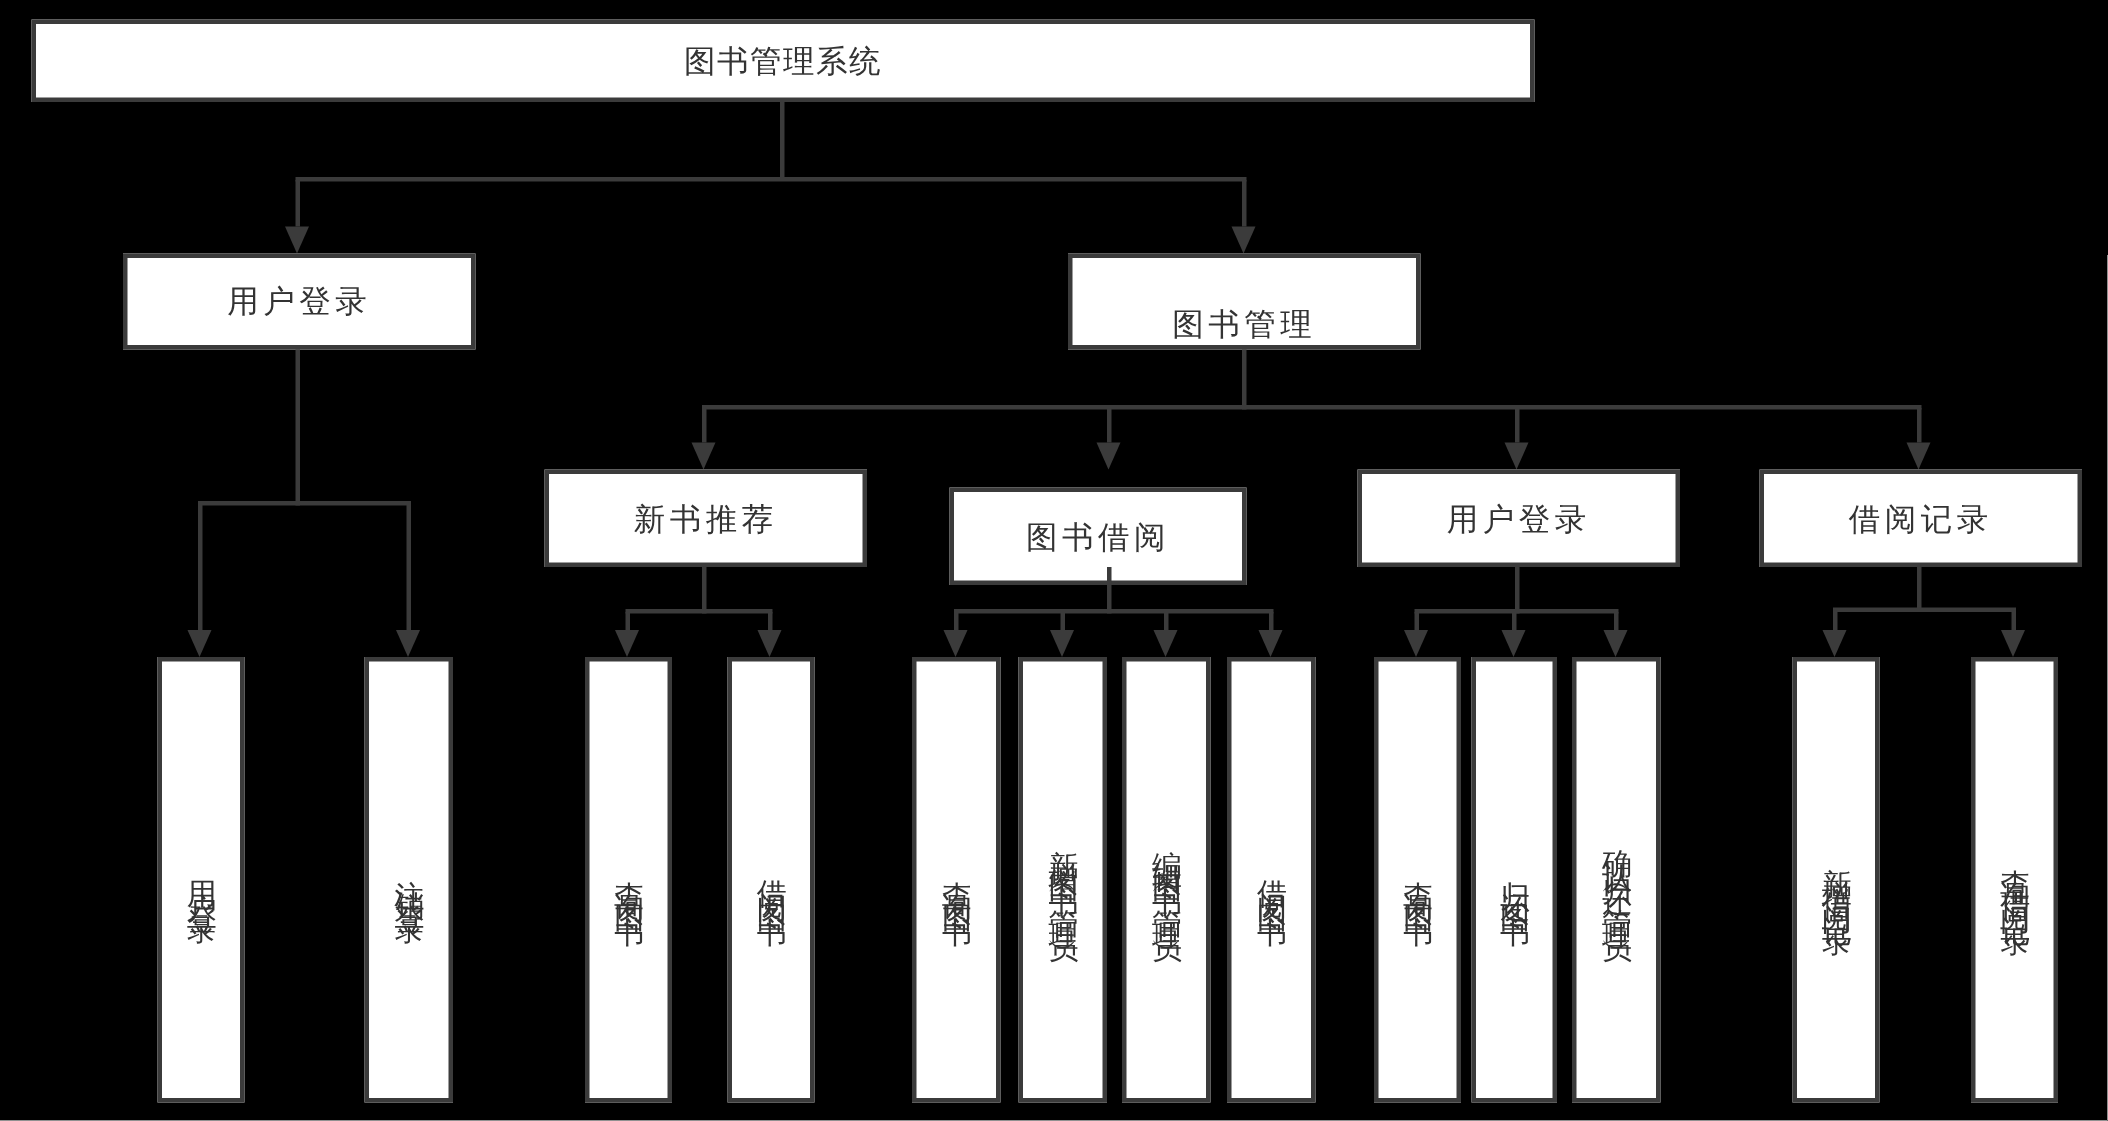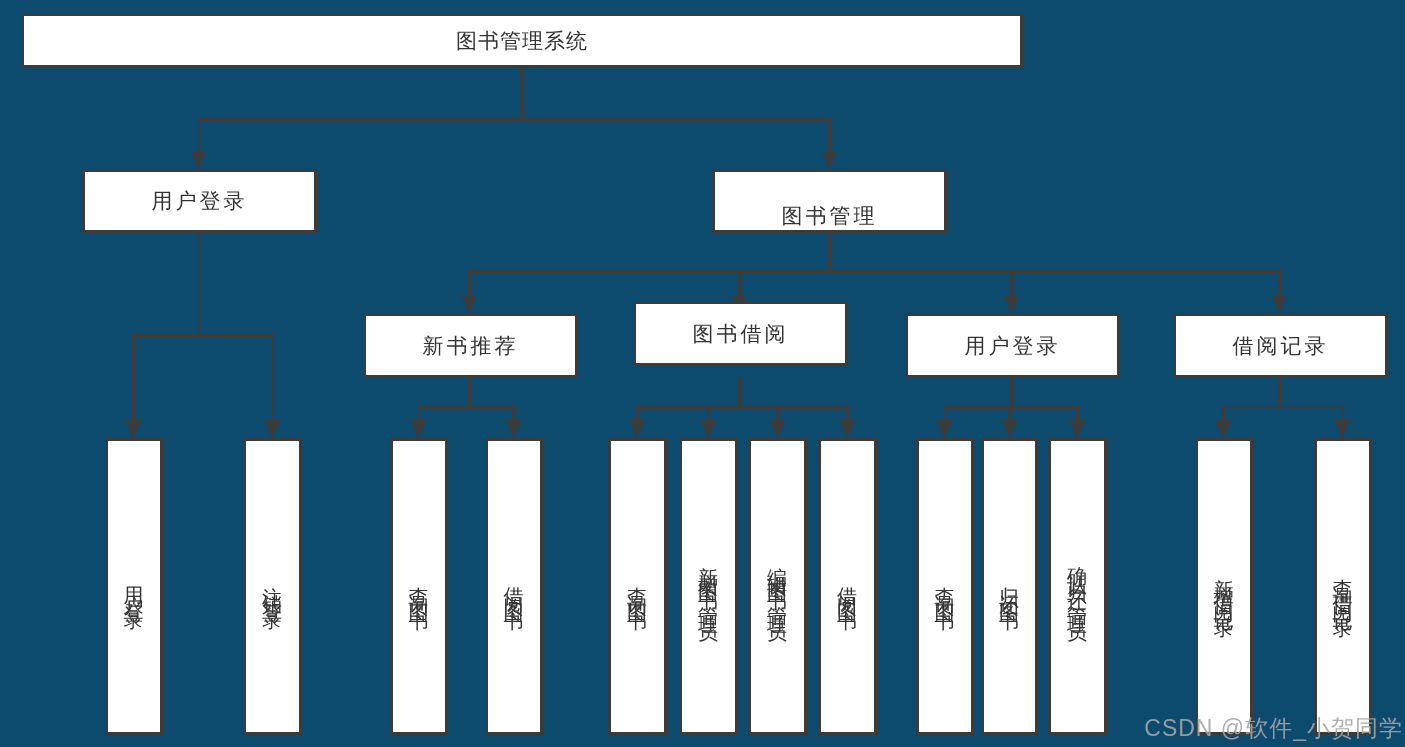--- a/index.html
+++ b/index.html
@@ -1,19 +1,19 @@
 <!DOCTYPE html>
 <html><head>
 <meta charset="utf-8">
 <style>
   html,body{margin:0;padding:0;background:#ffffff;}
   .stage{
     position:relative;
     width:1405px;height:747px;
-    background:#0c4a6e;
+    background:#000000;
     font-family:"Liberation Sans","DejaVu Sans",sans-serif;
     overflow:hidden;
   }
   .node{
     position:absolute;
     box-sizing:border-box;
     border:3px solid #3b3b3b;
     background:#ffffff;
     display:flex;align-items:center;justify-content:center;
     color:#333333;
@@ -79,21 +79,21 @@
   <div class="vline" style="left:828px;top:233px;height:40px;"></div>
   <div class="hline" style="left:468px;top:270px;width:813px;"></div>
   <div class="darrow" style="left:468px;top:272px;height:23px;"></div>
   <div class="darrow" style="left:738px;top:272px;height:23px;"></div>
   <div class="darrow" style="left:1010px;top:272px;height:23px;"></div>
   <div class="darrow" style="left:1278px;top:272px;height:23px;"></div>
 
   <div class="node h" style="left:363px;top:313px;width:215px;height:65px;">
     <span>新书推荐</span>
   </div>
-  <div class="node h" style="left:633px;top:301px;width:215px;height:65px;">
+  <div class="node h" style="left:633px;top:325px;width:198px;height:65px;">
     <span>图书借阅</span>
   </div>
   <div class="node h" style="left:905px;top:313px;width:215px;height:65px;">
     <span>用户登录</span>
   </div>
   <div class="node h" style="left:1173px;top:313px;width:215px;height:65px;">
     <span>借阅记录</span>
   </div>
 
   <div class="vline" style="left:468px;top:378px;height:31px;"></div>
@@ -156,15 +156,14 @@
     <span>确认归还（管理员）</span>
   </div>
 
   <div class="node v" style="left:1195px;top:438px;width:58px;height:297px;">
     <span>新增借阅记录</span>
   </div>
   <div class="node v" style="left:1314px;top:438px;width:58px;height:297px;">
     <span>查询借阅记录</span>
   </div>
 
-  <div class="watermark">CSDN @软件_小贺同学</div>
 
 </div>
 
 </body></html>

